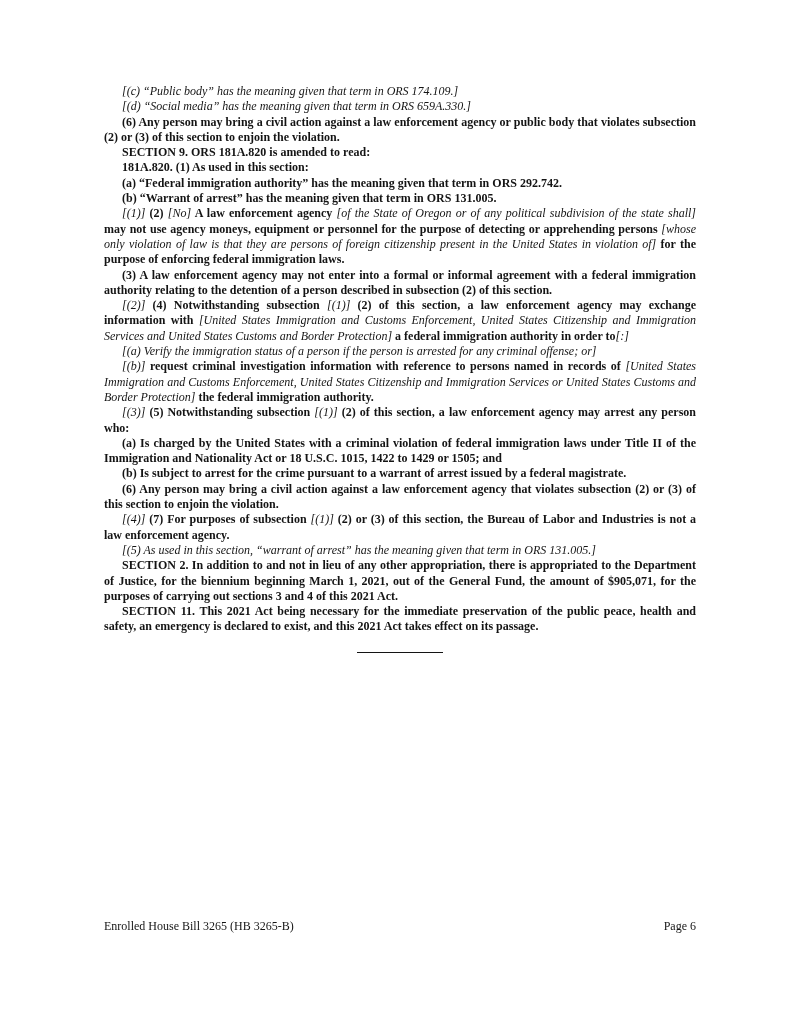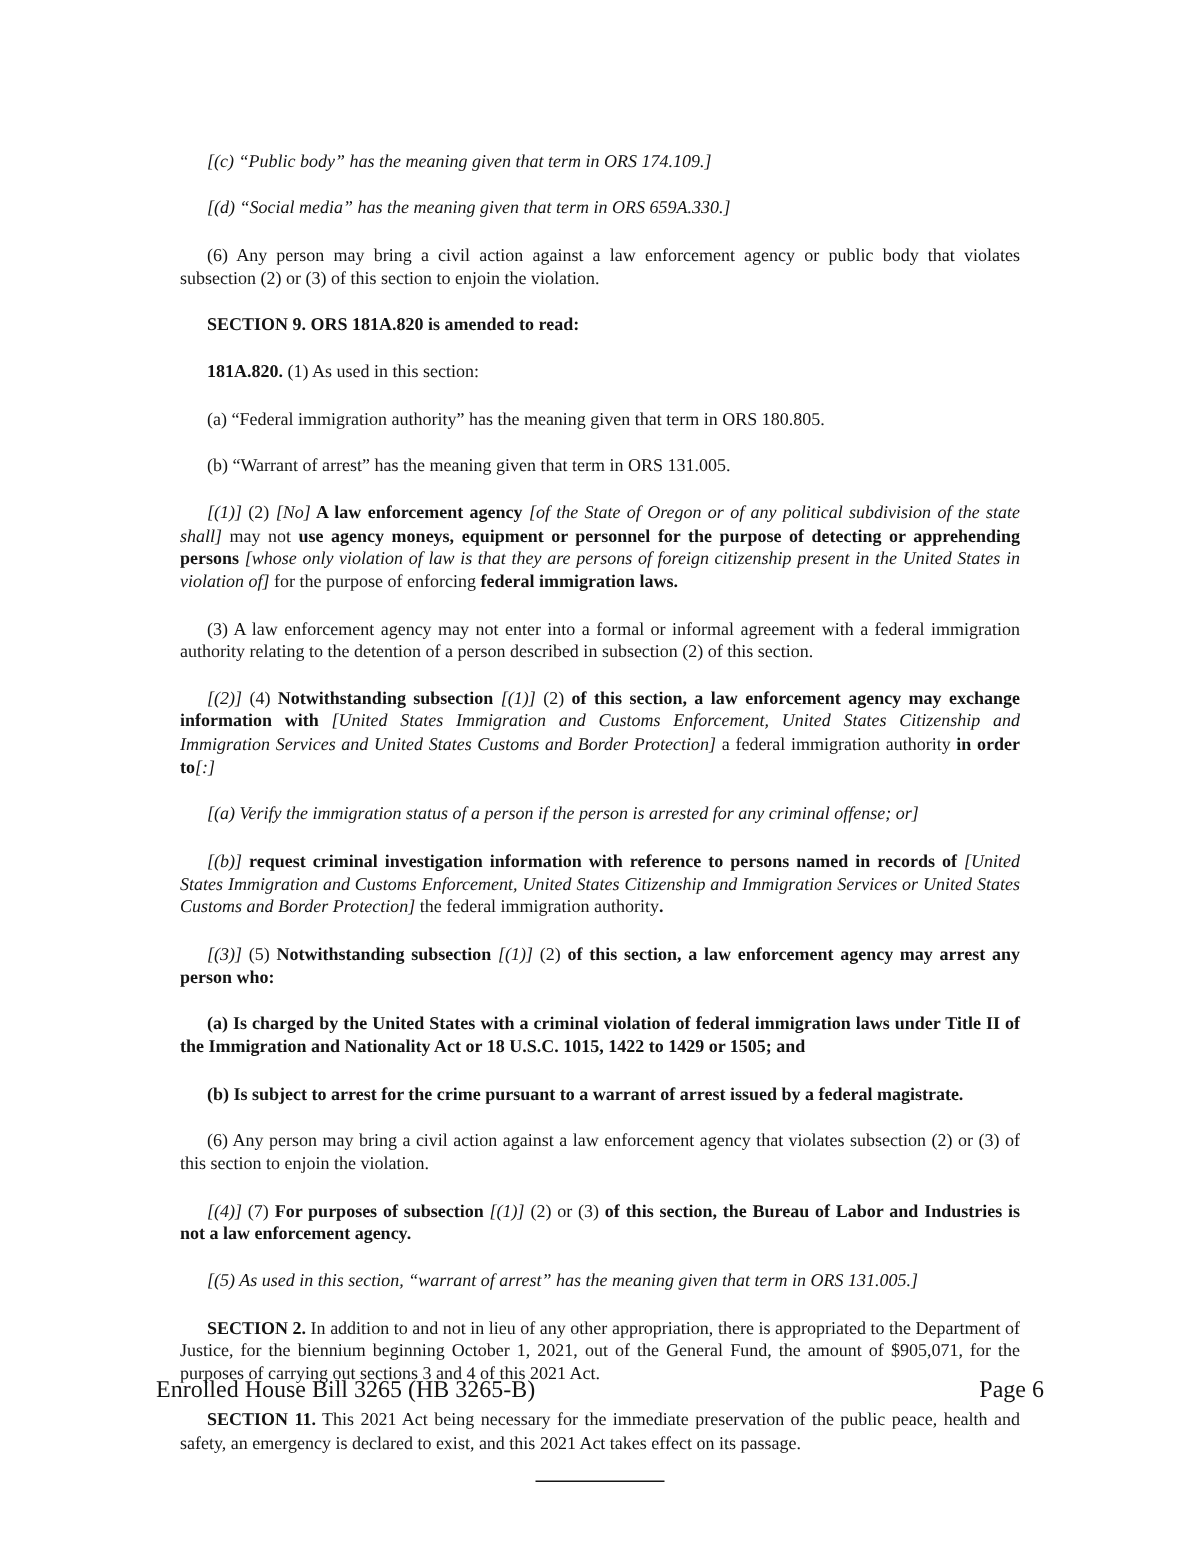--- a/index.html
+++ b/index.html
@@ -21,70 +21,70 @@
   .doc {
     position: absolute;
     left: 104px;
     top: 84px;
     width: 592px;
     font-size: 12px;
     line-height: 15.3px;
     text-align: justify;
   }
   .doc p {
-    margin: 16px;
+    margin: 0;
     text-indent: 18px;
   }
   .run-n { font-weight: bold; font-style: normal; }
-  .run-b { font-weight: normal; }
+  .run-b { font-weight: bold; }
   .run-i { font-style: italic; }
   .run-bu { font-weight: bold; }
   .end-rule {
     width: 86px;
     height: 0;
     border-top: 1.2px solid #141414;
     margin: 17px auto 0 auto;
   }
   .footer {
     position: absolute;
     left: 104px;
     top: 919px;
     width: 592px;
     display: flex;
     justify-content: space-between;
-    font-size: 16px;
+    font-size: 12px;
     line-height: 15px;
   }
 </style>
 </head>
 <body>
 
 <div class="page">
 
   <div class="doc">
 
     <p><span class="run-i">[(c) “Public body” has the meaning given that term in ORS 174.109.]</span></p>
       <p><span class="run-i">[(d) “Social media” has the meaning given that term in ORS 659A.330.]</span></p>
       <p><span class="run-b">(6) Any person may bring a civil action against a law enforcement agency or public body that violates subsection (2) or (3) of this section to enjoin the violation.</span></p>
       <p><span class="run-bu">SECTION 9.</span><span class="run-n"> ORS 181A.820 is amended to read:</span></p>
       <p><span class="run-n">181A.820. </span><span class="run-b">(1) As used in this section:</span></p>
-      <p><span class="run-b">(a) “Federal immigration authority” has the meaning given that term in ORS 180.805.</span></p>
+      <p><span class="run-b">(a) “Federal immigration authority” has the meaning given that term in ORS 292.742.</span></p>
       <p><span class="run-b">(b) “Warrant of arrest” has the meaning given that term in ORS 131.005.</span></p>
       <p><span class="run-i">[(1)]</span><span class="run-n"> </span><span class="run-b">(2)</span><span class="run-n"> </span><span class="run-i">[No]</span><span class="run-n"> A law enforcement agency </span><span class="run-i">[of the State of Oregon or of any political subdivision of the state shall]</span><span class="run-n"> </span><span class="run-b">may not</span><span class="run-n"> use agency moneys, equipment or personnel for the purpose of detecting or apprehending persons </span><span class="run-i">[whose only violation of law is that they are persons of foreign citizenship present in the United States in violation of]</span><span class="run-n"> </span><span class="run-b">for the purpose of enforcing</span><span class="run-n"> federal immigration laws.</span></p>
       <p><span class="run-b">(3) A law enforcement agency may not enter into a formal or informal agreement with a federal immigration authority relating to the detention of a person described in subsection (2) of this section.</span></p>
       <p><span class="run-i">[(2)]</span><span class="run-n"> </span><span class="run-b">(4)</span><span class="run-n"> Notwithstanding subsection </span><span class="run-i">[(1)]</span><span class="run-n"> </span><span class="run-b">(2)</span><span class="run-n"> of this section, a law enforcement agency may exchange information with </span><span class="run-i">[United States Immigration and Customs Enforcement, United States Citizenship and Immigration Services and United States Customs and Border Protection]</span><span class="run-n"> </span><span class="run-b">a federal immigration authority</span><span class="run-n"> in order to</span><span class="run-i">[:]</span></p>
       <p><span class="run-i">[(a) Verify the immigration status of a person if the person is arrested for any criminal offense; or]</span></p>
       <p><span class="run-i">[(b)]</span><span class="run-n"> request criminal investigation information with reference to persons named in records of </span><span class="run-i">[United States Immigration and Customs Enforcement, United States Citizenship and Immigration Services or United States Customs and Border Protection]</span><span class="run-n"> </span><span class="run-b">the federal immigration authority</span><span class="run-n">.</span></p>
       <p><span class="run-i">[(3)]</span><span class="run-n"> </span><span class="run-b">(5)</span><span class="run-n"> Notwithstanding subsection </span><span class="run-i">[(1)]</span><span class="run-n"> </span><span class="run-b">(2)</span><span class="run-n"> of this section, a law enforcement agency may arrest any person who:</span></p>
       <p><span class="run-n">(a) Is charged by the United States with a criminal violation of federal immigration laws under Title II of the Immigration and Nationality Act or 18 U.S.C. 1015, 1422 to 1429 or 1505; and</span></p>
       <p><span class="run-n">(b) Is subject to arrest for the crime pursuant to a warrant of arrest issued by a federal magistrate.</span></p>
       <p><span class="run-b">(6) Any person may bring a civil action against a law enforcement agency that violates subsection (2) or (3) of this section to enjoin the violation.</span></p>
       <p><span class="run-i">[(4)]</span><span class="run-n"> </span><span class="run-b">(7)</span><span class="run-n"> For purposes of subsection </span><span class="run-i">[(1)]</span><span class="run-n"> </span><span class="run-b">(2) or (3)</span><span class="run-n"> of this section, the Bureau of Labor and Industries is not a law enforcement agency.</span></p>
       <p><span class="run-i">[(5) As used in this section, “warrant of arrest” has the meaning given that term in ORS 131.005.]</span></p>
-      <p><span class="run-bu">SECTION 2.</span><span class="run-b"> In addition to and not in lieu of any other appropriation, there is appropriated to the Department of Justice, for the biennium beginning October 1, 2021, out of the General Fund, the amount of $905,071, for the purposes of carrying out sections 3 and 4 of this 2021 Act.</span></p>
+      <p><span class="run-bu">SECTION 2.</span><span class="run-b"> In addition to and not in lieu of any other appropriation, there is appropriated to the Department of Justice, for the biennium beginning March 1, 2021, out of the General Fund, the amount of $905,071, for the purposes of carrying out sections 3 and 4 of this 2021 Act.</span></p>
       <p><span class="run-bu">SECTION 11.</span><span class="run-b"> This 2021 Act being necessary for the immediate preservation of the public peace, health and safety, an emergency is declared to exist, and this 2021 Act takes effect on its passage.</span></p>
       <div class="end-rule"></div>
   </div>
 
   <div class="footer">
     <span>Enrolled House Bill 3265 (HB 3265-B)</span>
     <span>Page 6</span>
   </div>
 
 </div>

